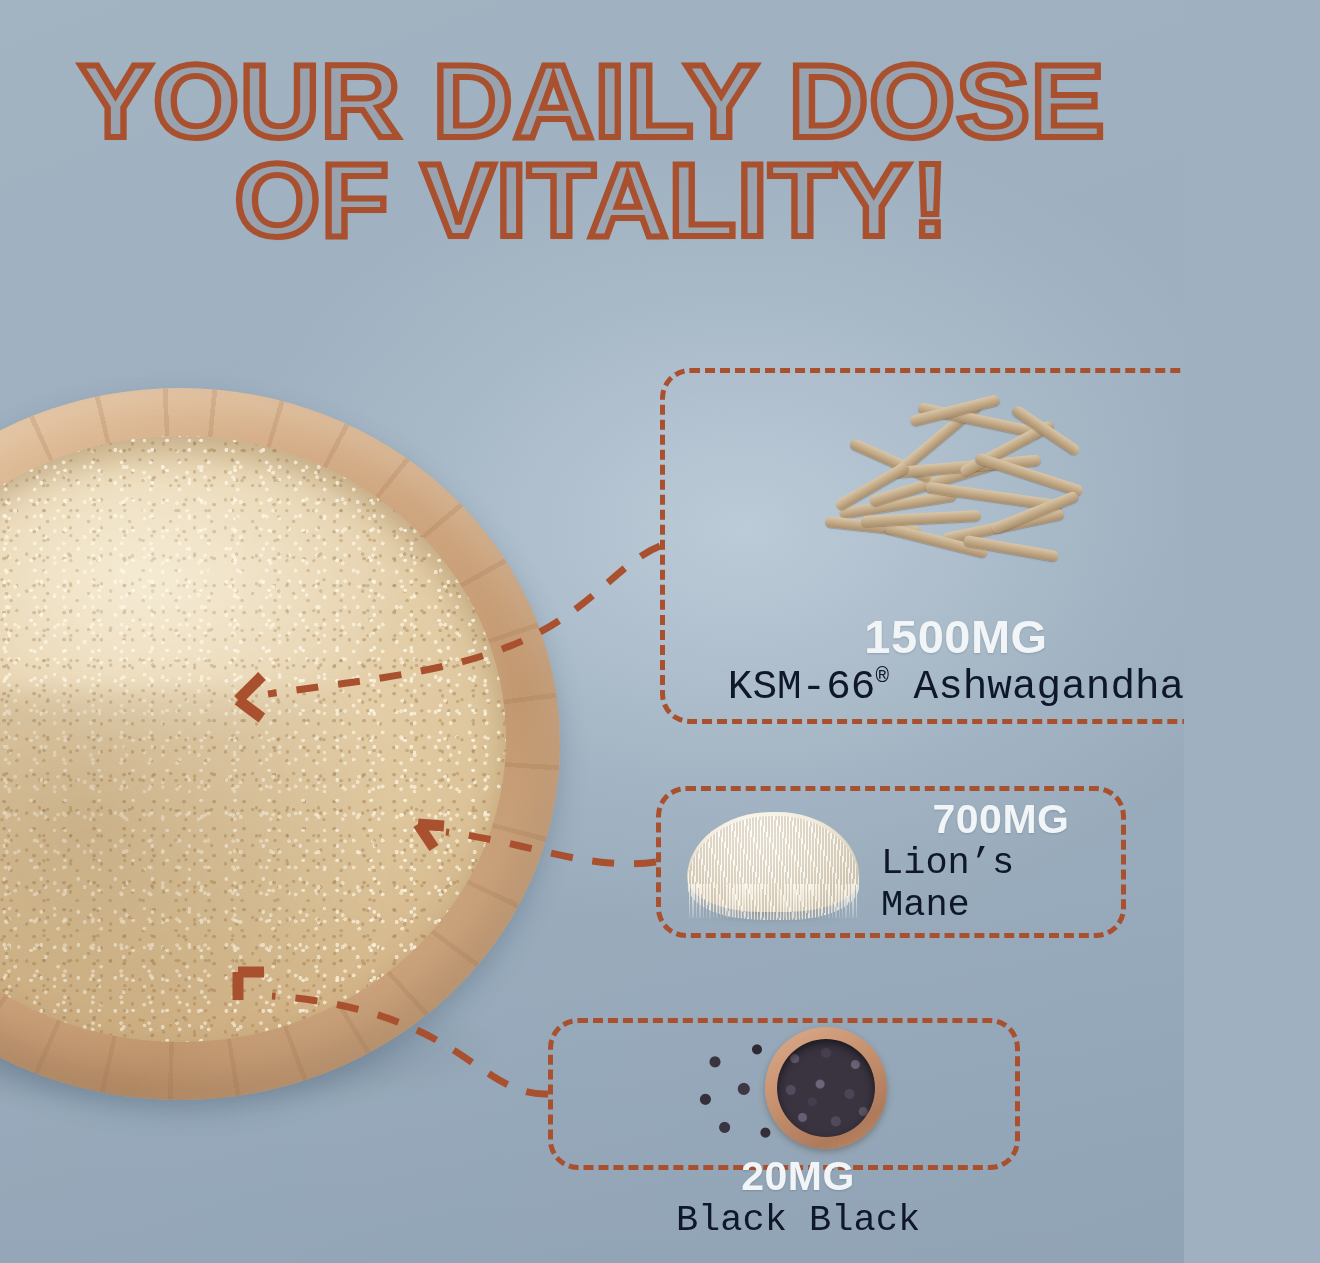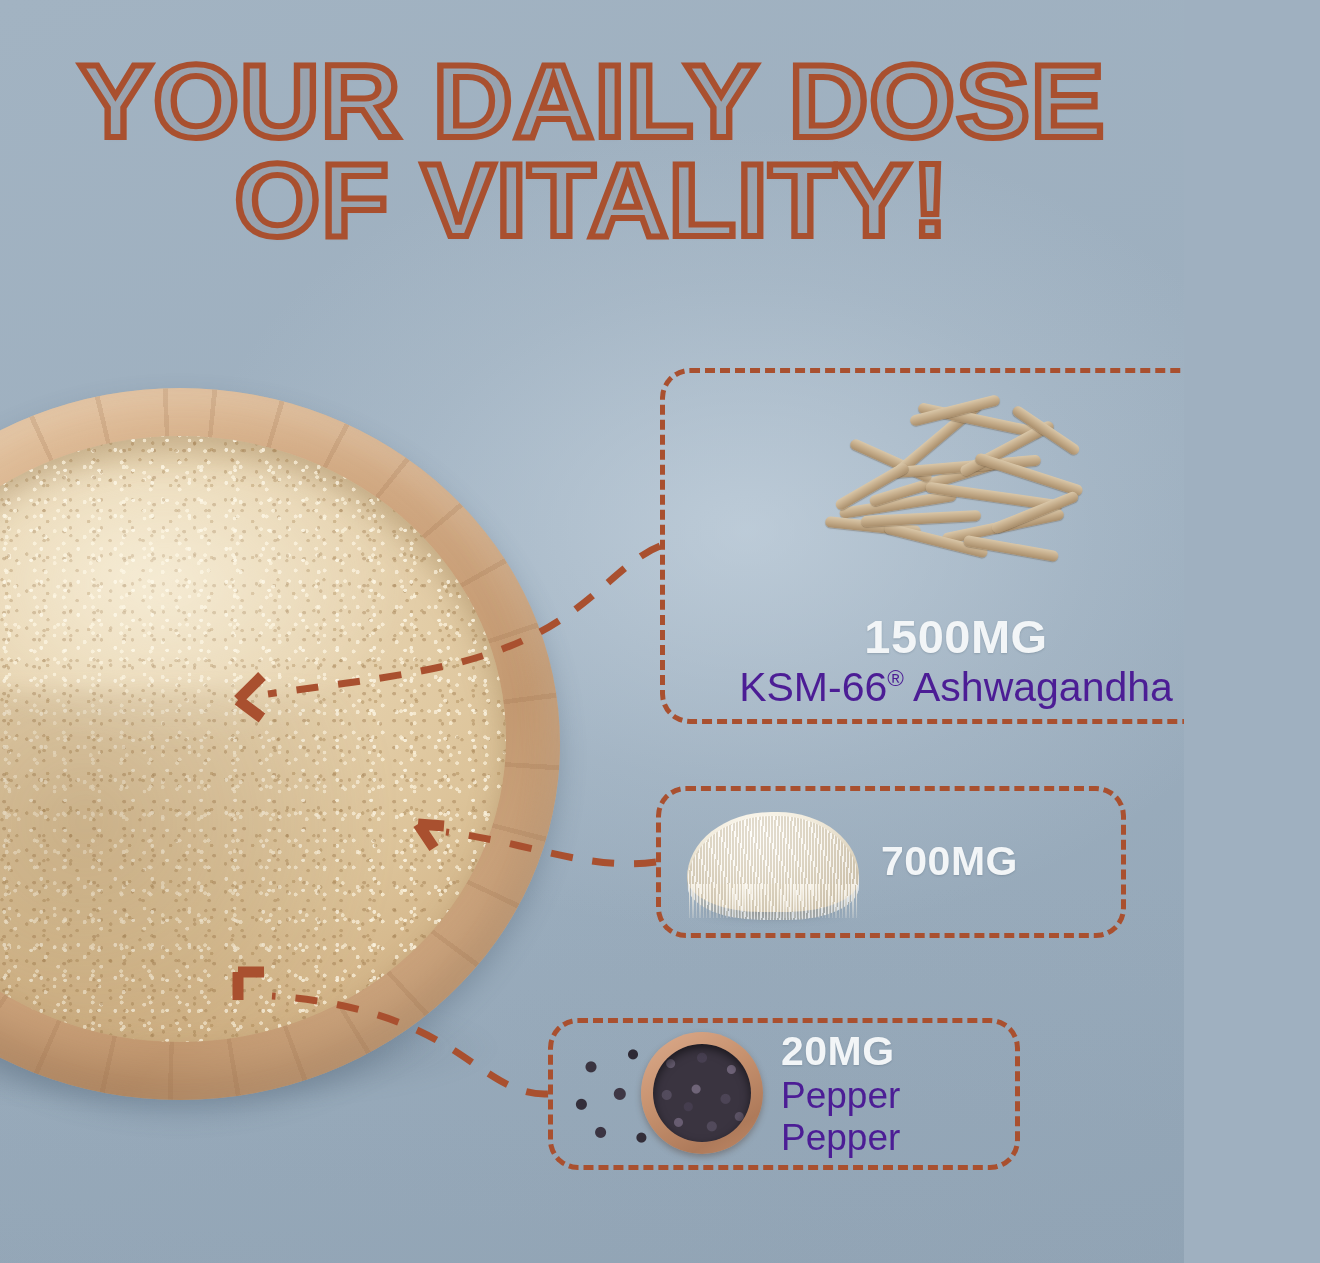--- a/index.html
+++ b/index.html
@@ -163,43 +163,44 @@
   }
   .card-2 {
     left: 656px; top: 786px;
     width: 470px; height: 152px;
     display: flex; flex-direction: row; align-items: center;
     padding-left: 18px;
   }
   .card-3 {
     left: 548px; top: 1018px;
     width: 472px; height: 152px;
-    display: flex; flex-direction: row; align-items: center;
+    display: flex; flex-direction: column; align-items: center;
     padding-left: 14px;
   }
 
   .card-text-block { display: flex; flex-direction: column; }
   .card-1 .card-text-block { align-items: center; margin-top: 4px; }
-  .card-2 .card-text-block, .card-3 .card-text-block { align-items: flex-start; margin-left: 14px; }
+  .card-2 .card-text-block, .card-3 .card-text-block { align-items: center; margin-left: 14px; }
 
   .dose {
     font-weight: 700;
     color: #f2f5f7;
     letter-spacing: 0.5px;
     line-height: 1.05;
     text-shadow: 0 1px 2px rgba(60,80,96,0.25);
   }
   .card-1 .dose { font-size: 47px; }
   .card-2 .dose { font-size: 41px; }
   .card-3 .dose { font-size: 41px; }
 
   .ingredient {
-    color: #4c1d95;
+    color: #0f172a;
     font-weight: 400;
     line-height: 1.12;
+    font-family: Liberation Mono, monospace;
   }
   .card-1 .ingredient { font-size: 41px; margin-top: 4px; }
   .card-2 .ingredient { font-size: 37px; margin-top: 2px; }
   .card-3 .ingredient { font-size: 37px; margin-top: 2px; }
   .reg { font-size: 0.55em; vertical-align: super; }
 
   
   .roots-pile {
     position: relative;
     width: 270px; height: 172px;
@@ -367,29 +368,30 @@
 
   <div class="card card-2">
     <div class="mane">
       <div class="mane-shadow"></div>
       <div class="mane-body"></div>
       <div class="mane-spines"></div>
       <div class="mane-fringe"></div>
     </div>
     <div class="card-text-block">
       <span class="dose">700MG</span>
+      <span class="ingredient">Lion’s Mane</span>
     </div>
   </div>
 
   <div class="card card-3">
     <div class="pepper">
       <div class="pepper-scatter"></div>
       <div class="pepper-bowl">
         <div class="pepper-fill"></div>
       </div>
     </div>
     <div class="card-text-block">
       <span class="dose">20MG</span>
-      <span class="ingredient">Pepper Pepper</span>
+      <span class="ingredient">Black Black</span>
     </div>
   </div>
 
 </div>
 
 </body></html>

